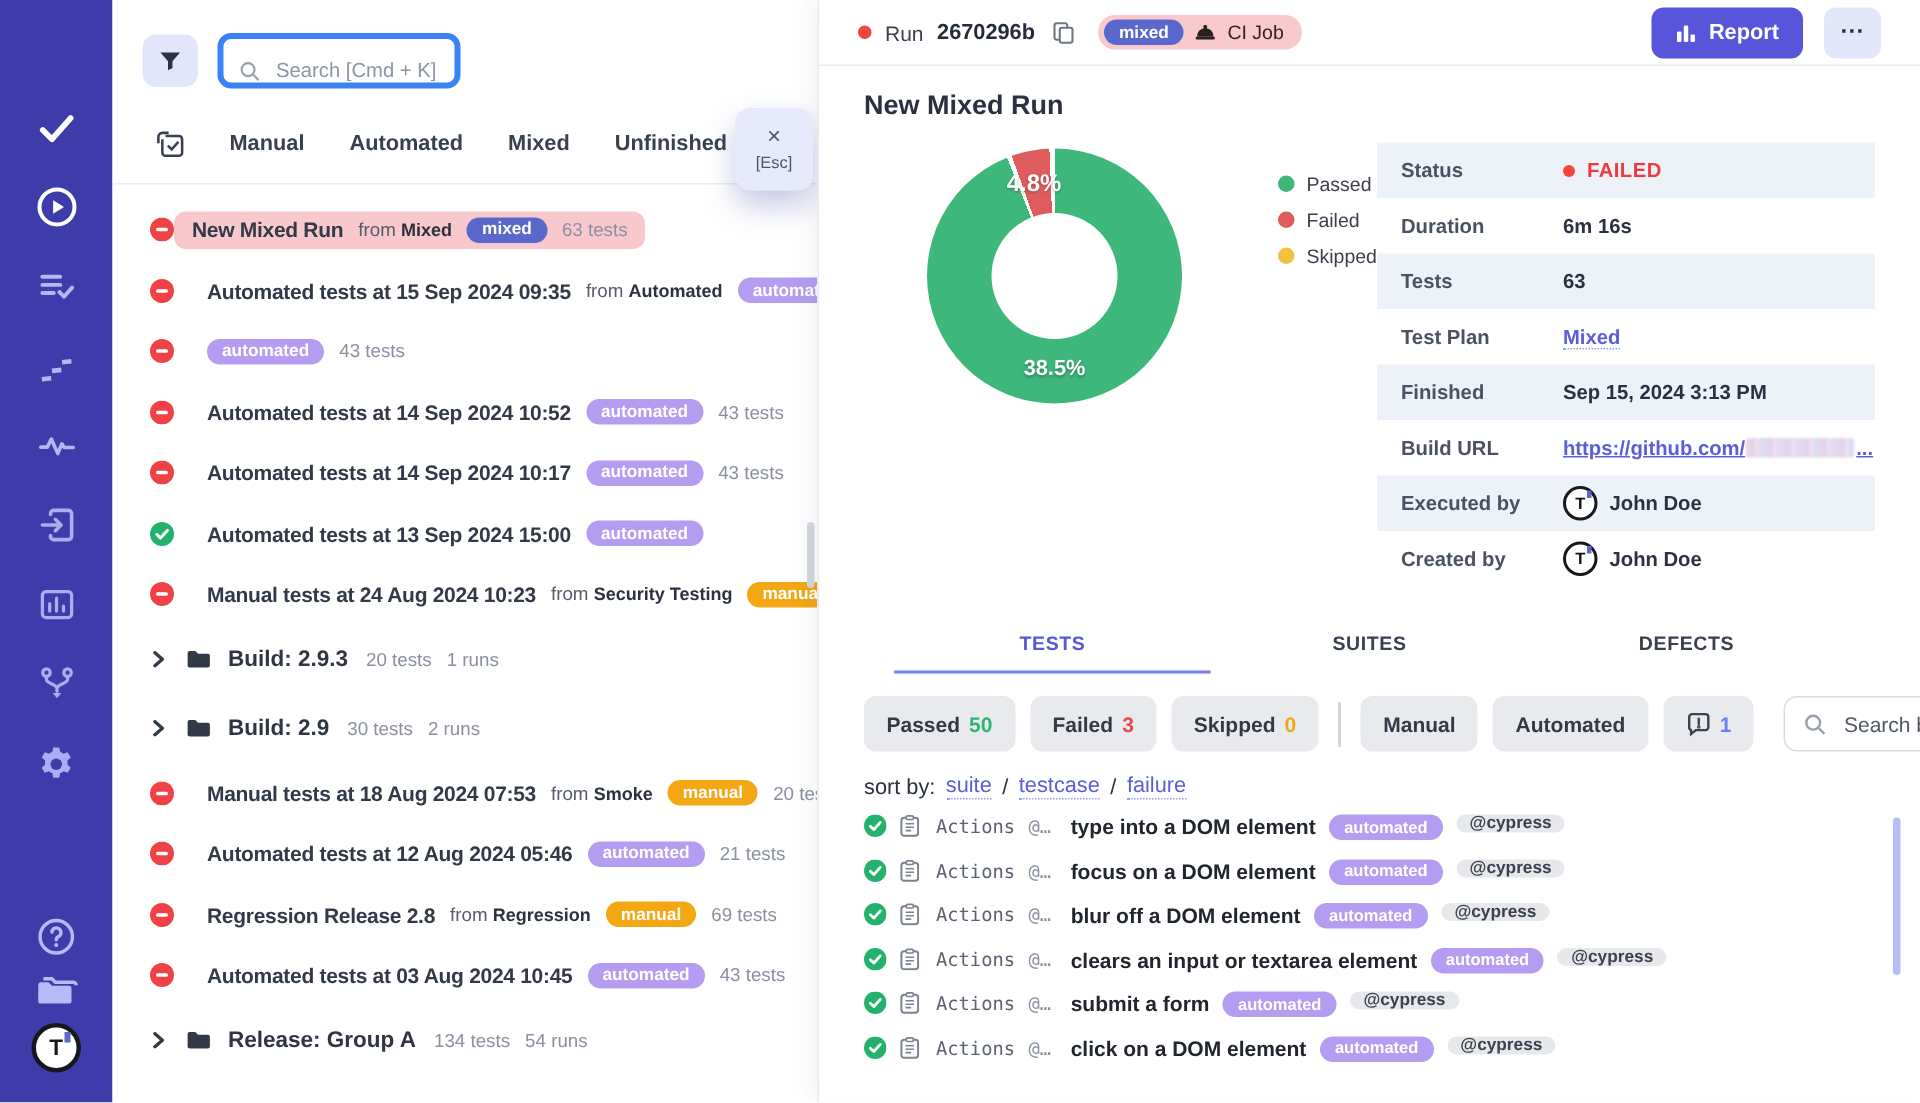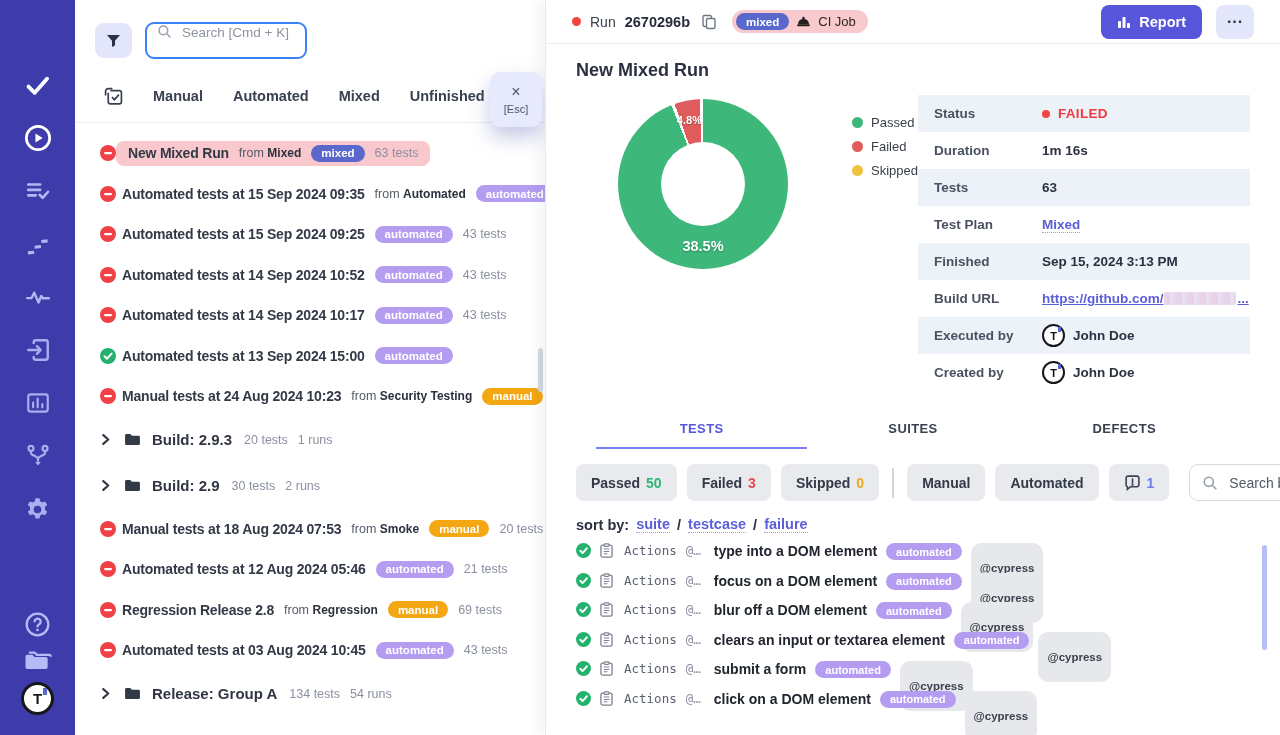--- a/index.html
+++ b/index.html
@@ -21,36 +21,36 @@
     color:#17181c;position:relative}
   .sb-logo i{position:absolute;top:3px;right:4px;width:4px;height:7px;background:#5a68cb}
 
   
   .left-panel{width:470px;flex:none;position:relative;background:#fff;overflow:hidden}
   .lp-header{display:flex;align-items:center;gap:13px;padding:22px 0 0 20px}
   .crumb{font-size:19px;font-weight:700;color:#2b3040;white-space:nowrap;margin:0}
   .crumb .sep{color:#9aa0ab;font-weight:400;padding:0 3px}
   .funnel-btn{width:37px;height:35px;flex:none;border:none;border-radius:9px;background:#e3e6fb;
     display:flex;align-items:center;justify-content:center}
-  .search-box{height:37px;width:162px;flex:none;border:2px solid #3b82f6;border-radius:9px;
-    display:flex;align-items:flex-start;gap:8px;padding:0 10px;background:#fff}
+  .search-box{height:37px;width:162px;flex:none;border:4px solid #3b82f6;border-radius:9px;
+    display:flex;align-items:flex-end;gap:8px;padding:0 10px;background:#fff}
   .search-box input{border:none;outline:none;width:118px;font-size:13.5px;color:#333;background:transparent;font-family:inherit}
   .search-box input::placeholder{color:#8d94a3}
   .lp-tabs{display:flex;align-items:center;gap:30px;padding:27px 0 16px 28px;border-bottom:1px solid #eceef2}
   .lp-tab{background:none;border:none;font-size:14.5px;font-weight:700;color:#39404f;padding:0}
   .esc-btn{position:absolute;top:72px;right:3px;width:52px;height:55px;border:none;border-radius:10px;
     background:#e7eafc;box-shadow:0 10px 20px rgba(90,100,180,.35);display:flex;flex-direction:column;
     align-items:center;justify-content:center;gap:3px;font-size:11px;color:#4a5568;z-index:5}
   .esc-btn .x{font-size:16px;line-height:1;color:#4f5664}
 
   .runs-list{padding-top:10px}
   .run-row{display:flex;align-items:center;height:40.5px;padding-left:25px;white-space:nowrap;cursor:pointer}
   .run-row.folder{height:46px}
   .st-ic{width:16px;height:16px;flex:none;display:flex}
-  .row-body{display:flex;align-items:center;gap:10px;padding:4px 12px 4px 6px;border-radius:8px;min-width:0}
+  .row-body{display:flex;align-items:center;gap:10px;padding:4px 12px 4px 22px;border-radius:8px;min-width:0}
   .run-row.selected .row-body{background:#f8c8cc;padding:4px 12px}
   .r-title{font-size:14px;font-weight:700;color:#333a47;letter-spacing:-.2px}
   .r-from{font-size:12.5px;color:#555c69}
   .r-from b{color:#2b313d;font-size:12px}
   .badge{font-size:11.5px;font-weight:700;color:#fff;padding:2.5px 10px;border-radius:10px;flex:none}
   .badge.mixed{background:#5a68cb}.badge.automated{background:#b49df1}.badge.manual{background:#f3a712}
   .r-meta{font-size:12.5px;color:#8a90a0}
   .chev{width:11px;margin-right:13px;display:flex;flex:none}
   .folder-ic{display:flex;flex:none;margin-right:11px}
   .f-title{font-size:15px;font-weight:700;color:#2f3542;margin-right:12px}
@@ -75,21 +75,21 @@
     font-size:16px;font-weight:700;color:#2b3245;line-height:0}
 
   .rp-body{padding:0 30px;position:relative}
   .rp-title{font-size:18px;font-weight:700;color:#2b3040;margin:16px 0 0}
   .overview{display:flex;align-items:flex-start;margin-top:14px;height:300px}
   .donut-wrap{position:relative;width:170px;height:170px;margin:4px 0 0 42px;flex:none}
   .donut{width:170px;height:170px;border-radius:50%}
   .donut-hole{position:absolute;inset:43px;background:#fff;border-radius:50%}
   .d-label{position:absolute;color:#fff;font-weight:700;text-shadow:0 1px 2px rgba(0,0,0,.3)}
   .d-label.big{bottom:15px;left:50%;transform:translateX(-50%);font-size:14.5px}
-  .d-label.small{top:15px;left:42%;transform:translateX(-50%);font-size:11px}
+  .d-label.small{top:15px;left:42%;transform:translateX(-50%);font-size:16px}
   .legend{margin:20px 0 0 64px;display:flex;flex-direction:column;gap:9px;flex:none}
   .lg-item{display:flex;align-items:center;gap:8px;font-size:13px;color:#3a3f4a}
   .lg-dot{width:11px;height:11px;border-radius:50%;flex:none}
   .lg-green{background:#3eb77b}.lg-red{background:#e05c5c}.lg-yellow{background:#f0c240}
 
   .info{margin-left:auto;width:332px;flex:none}
   .info-row{display:flex;align-items:center;height:37px;padding:0 16px}
   .info-row.alt{background:#edf1f8}
   .i-label{width:108px;flex:none;color:#4a5160;font-weight:700;font-size:13.5px}
   .i-val{display:flex;align-items:center;gap:8px;color:#2b3140;font-weight:600;font-size:13.5px;min-width:0;white-space:nowrap}
@@ -112,31 +112,31 @@
   .filters{display:flex;align-items:center;gap:10px;margin-top:15px}
   .chip{background:#e9eaee;border:none;border-radius:8px;height:37px;padding:0 15px;
     font-size:14px;font-weight:700;color:#333a47;display:flex;align-items:center;gap:6px}
   .c-green{color:#2bb673}.c-red{color:#e5484d}.c-orange{color:#f2a71b}.c-indigo{color:#6a7ff0}
   .vdiv{width:2px;height:30px;background:#d2d6dc;margin:0 3px;flex:none}
   .filter-search{margin-left:10px;height:37px;width:210px;flex:none;border:1px solid #d8dbe2;border-radius:9px;
     display:flex;align-items:center;gap:9px;padding:0 12px;background:#fff}
   .filter-search input{border:none;outline:none;width:150px;font-size:14px;color:#333;background:transparent;font-family:inherit}
   .filter-search input::placeholder{color:#525866}
 
-  .sort-row{margin-top:15px;display:flex;align-items:center;gap:7px;font-size:14.5px;font-weight:700;color:#2b3040}
+  .sort-row{margin-top:15px;display:flex;align-items:center;gap:7px;font-size:14.5px;font-weight:400;color:#2b3040}
   .sort-link{color:#5b5ed9;border-bottom:1.5px dotted #9a9df0;cursor:pointer}
 
   .tests-list{margin-top:10px}
   .test-row{display:flex;align-items:flex-start;height:29.6px;gap:9px;white-space:nowrap;cursor:pointer}
   .t-ic{width:15px;height:15px;flex:none;display:flex}
   .t-suite{font-family:"DejaVu Sans Mono",monospace;font-size:12.5px;color:#5a6170}
   .t-path{font-family:"DejaVu Sans Mono",monospace;font-size:12.5px;color:#8a90a0}
   .t-title{font-size:14px;font-weight:700;color:#20252e;margin-left:4px}
   .pill-auto{background:#b49df1;color:#fff;font-size:11px;font-weight:700;padding:2.5px 10px;border-radius:10px;flex:none}
-  .pill-tag{background:#e6e8ec;color:#3c424d;font-size:11.5px;font-weight:600;padding:19px 9px;border-radius:10px;flex:none}
+  .pill-tag{background:#e6e8ec;color:#3c424d;font-size:11.5px;font-weight:600;padding:0 9px;border-radius:10px;flex:none}
   .rp-scrollbar{position:absolute;right:13px;top:545px;width:5px;height:105px;background:#b7bef4;border-radius:3px}
 </style>
 </head>
 <body>
 
 <div class="app">
 
   <nav class="sidebar">
     <button class="sb-btn hamburger" style="height:22px">
         <span></span>
@@ -283,21 +283,20 @@
     </div>
   </div>
         <div class="run-row">
     <span class="st-ic">
             <svg viewBox="0 0 16 16" width="16" height="16">
               <circle cx="8" cy="8" r="8" fill="#ef4146"></circle>
               <rect x="4" y="6.9" width="8" height="2.3" rx="1.1" fill="#fff"></rect>
             </svg>
           </span>
     <div class="row-body">
-      <span class="r-title">Automated tests at 15 Sep 2024 09:25</span>
 
       <span class="badge automated">automated</span>
       <span class="r-meta">43 tests</span>
 
     </div>
   </div>
         <div class="run-row">
     <span class="st-ic">
             <svg viewBox="0 0 16 16" width="16" height="16">
               <circle cx="8" cy="8" r="8" fill="#ef4146"></circle>
@@ -529,21 +528,21 @@
             <div class="info-row alt">
     <span class="i-label">Status</span>
     <span class="i-val">
                 <span class="dot red sm"></span>
                 <span class="failed-txt">FAILED</span>
               </span>
   </div>
             <div class="info-row">
     <span class="i-label">Duration</span>
     <span class="i-val">
-                <span>1m 16s</span>
+                <span>6m 16s</span>
               </span>
   </div>
             <div class="info-row alt">
     <span class="i-label">Tests</span>
     <span class="i-val">
                 <span>63</span>
               </span>
   </div>
             <div class="info-row">
     <span class="i-label">Test Plan</span>

